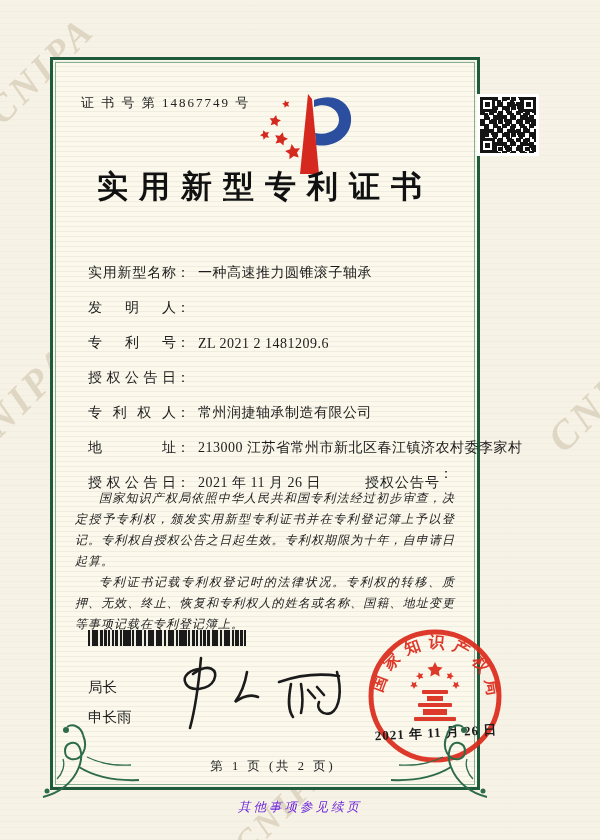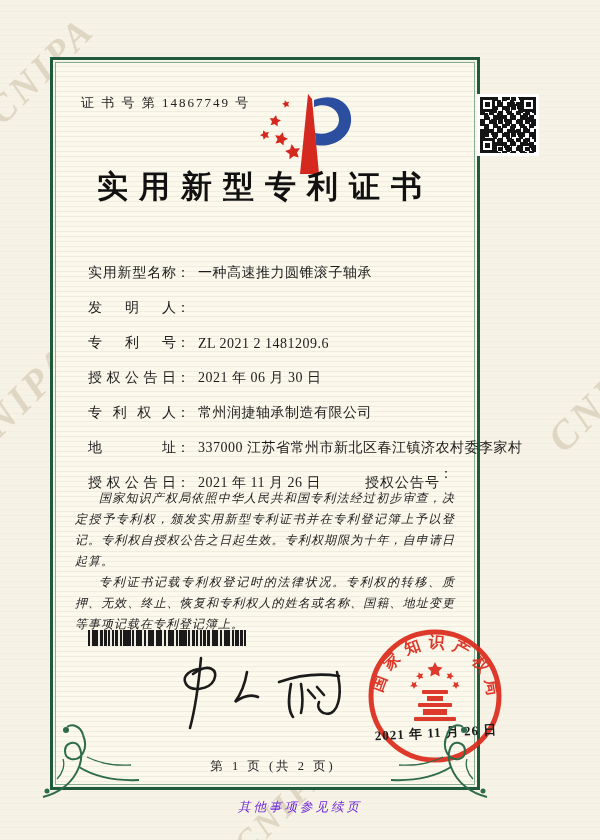--- a/index.html
+++ b/index.html
@@ -168,50 +168,53 @@
         <span class="fcolon">：</span>
     </div>
     <div class="frow">
       <span class="flabel">专利号</span>
         <span class="fcolon">：</span>
       <span class="fvalue">ZL 2021 2 1481209.6</span>
     </div>
     <div class="frow">
       <span class="flabel">授权公告日</span>
         <span class="fcolon">：</span>
-      <span class="fvalue">2021 年 06 月 30 日</span>
     </div>
     <div class="frow">
       <span class="flabel">专利权人</span>
         <span class="fcolon">：</span>
       <span class="fvalue">常州润捷轴承制造有限公司</span>
     </div>
     <div class="frow">
       <span class="flabel">地址</span>
         <span class="fcolon">：</span>
-      <span class="fvalue">337000 江苏省常州市新北区春江镇济农村委李家村</span>
+      <span class="fvalue">213000 江苏省常州市新北区春江镇济农村委李家村</span>
     </div>
     <div class="frow">
       <span class="flabel">授权公告日</span>
         <span class="fcolon">：</span>
       <span class="fvalue">2021 年 11 月 26 日</span>
       <span class="grant-no-group">
         <span class="flabel">授权公告号</span>
           <span class="fcolon">：</span>
       </span>
     </div>
   </div>
 
   <div class="body-text">
     <p>国家知识产权局依照中华人民共和国专利法经过初步审查，决定授予专利权，颁发实用新型专利证书并在专利登记簿上予以登记。专利权自授权公告之日起生效。专利权期限为十年，自申请日起算。</p>
     <p>专利证书记载专利权登记时的法律状况。专利权的转移、质押、无效、终止、恢复和专利权人的姓名或名称、国籍、地址变更等事项记载在专利登记簿上。</p>
   </div>
 
   <div class="barcode"></div>
 
+  <div class="signer">
+    <div>局长</div>
+    <div>申长雨</div>
+  </div>
 
   <div class="signature">
     <svg width="230" height="86" viewBox="0 0 230 86" fill="none" stroke="#1b1b1b" stroke-width="2.6" stroke-linecap="round">
       <path d="M42,22 C58,10 68,18 63,28 C58,38 40,40 35,32 C30,24 40,17 50,17"></path>
       <path d="M50,6 C48,28 45,54 39,76"></path>
       <path d="M96,20 C94,32 90,42 84,50 C92,44 100,42 107,45"></path>
       <path d="M128,30 C148,23 168,21 188,24"></path>
       <path d="M140,32 C137,48 137,58 142,65"></path>
       <path d="M186,20 C191,38 189,56 180,61 C172,64 165,57 168,50"></path>
       <path d="M150,32 C152,44 152,53 150,61"></path>

